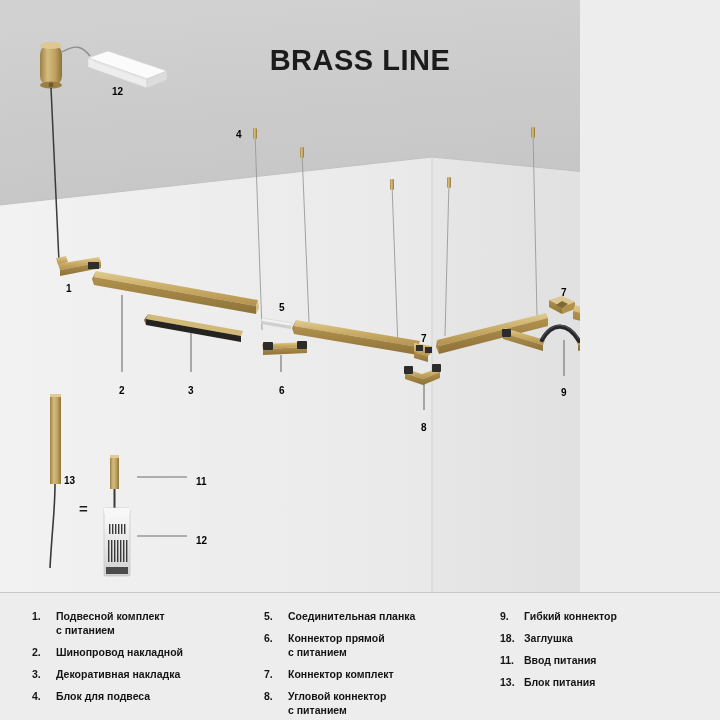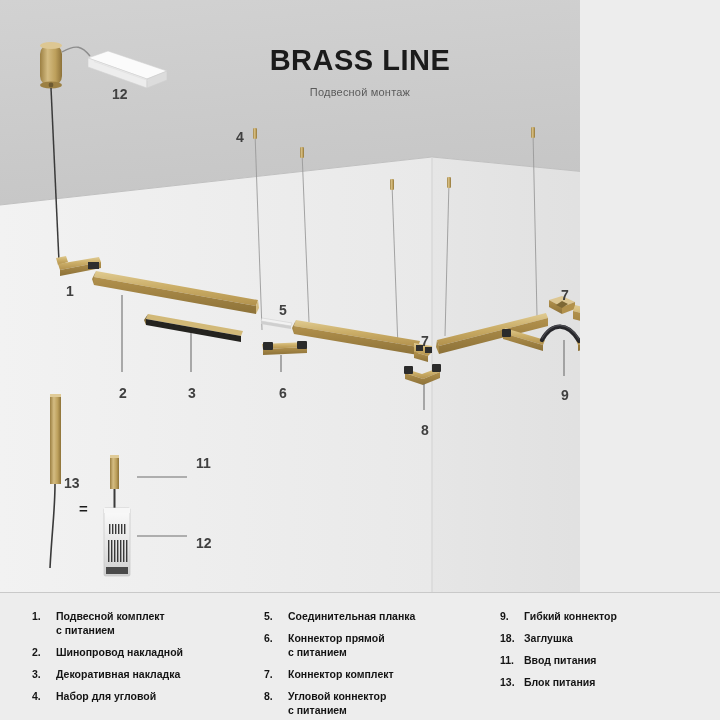--- a/index.html
+++ b/index.html
@@ -18,21 +18,21 @@
 
   
   .title-wrap { position:absolute; left:0; top:46px; width:720px; text-align:center; z-index:12; }
   .title {
     font-size:29px; font-weight:bold; letter-spacing:0.5px; color:#1b1b1b; line-height:1;
   }
   .subtitle { margin-top:11px; font-size:11px; color:#5b5b5b; letter-spacing:0.2px; }
 
   
   .num {
-    position:absolute; font-size:14px; font-weight:bold; color:#404040;
+    position:absolute; font-size:10px; font-weight:bold; color:#000000;
     z-index:14; line-height:1; white-space:nowrap;
   }
 
   
   .eqsign {
     position:absolute; font-size:15px; font-weight:bold; color:#1b1b1b; z-index:14;
   }
 
   
   .legend {
@@ -277,36 +277,35 @@
         <line x1="281" y1="355" x2="281" y2="372"></line>
         <line x1="424" y1="384" x2="424" y2="410"></line>
         <line x1="564" y1="340" x2="564" y2="376"></line>
         <line x1="137" y1="477" x2="187" y2="477"></line>
         <line x1="137" y1="536" x2="187" y2="536"></line>
       </g>
     </svg>
 
     <div class="title-wrap">
       <div class="title">BRASS LINE</div>
-      <div class="subtitle">Подвесной монтаж</div>
     </div>
 
     <div id="callouts">
         <div class="num" style="left: 66px; top: 284px;">1</div>
         <div class="num" style="left: 119px; top: 386px;">2</div>
         <div class="num" style="left: 188px; top: 386px;">3</div>
         <div class="num" style="left: 236px; top: 130px;">4</div>
         <div class="num" style="left: 279px; top: 303px;">5</div>
         <div class="num" style="left: 279px; top: 386px;">6</div>
         <div class="num" style="left: 421px; top: 334px;">7</div>
         <div class="num" style="left: 561px; top: 288px;">7</div>
         <div class="num" style="left: 421px; top: 423px;">8</div>
         <div class="num" style="left: 561px; top: 388px;">9</div>
         <div class="num" style="left: 666px; top: 362px; margin-left: 40px;">10</div>
-        <div class="num" style="left: 196px; top: 456px;">11</div>
+        <div class="num" style="left: 196px; top: 477px;">11</div>
         <div class="num" style="left: 112px; top: 87px;">12</div>
         <div class="num" style="left: 196px; top: 536px;">12</div>
         <div class="num" style="left: 30px; top: 476px; margin-left: 34px;">13</div>
       </div>
 
     <div class="eqsign" style="left:79px; top:500px;">=</div>
   </div>
 
   <div class="legend">
     <div class="legend-cols" id="legend-cols">
@@ -318,21 +317,21 @@
           <div class="legend-item">
             <div class="legend-idx">2.</div>
             <div class="legend-text"><span>Шинопровод накладной</span></div>
           </div>
           <div class="legend-item">
             <div class="legend-idx">3.</div>
             <div class="legend-text"><span>Декоративная накладка</span></div>
           </div>
           <div class="legend-item">
             <div class="legend-idx">4.</div>
-            <div class="legend-text"><span>Набор для угловой</span></div>
+            <div class="legend-text"><span>Блок для подвеса</span></div>
           </div>
         </div>
         <div class="legend-col col-2">
           <div class="legend-item">
             <div class="legend-idx">5.</div>
             <div class="legend-text"><span>Соединительная планка</span></div>
           </div>
           <div class="legend-item">
             <div class="legend-idx">6.</div>
             <div class="legend-text"><span>Коннектор прямой</span><span class="l2">с питанием</span></div>

